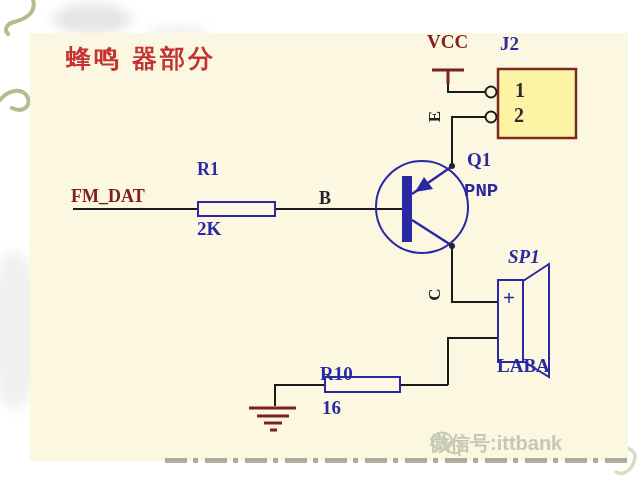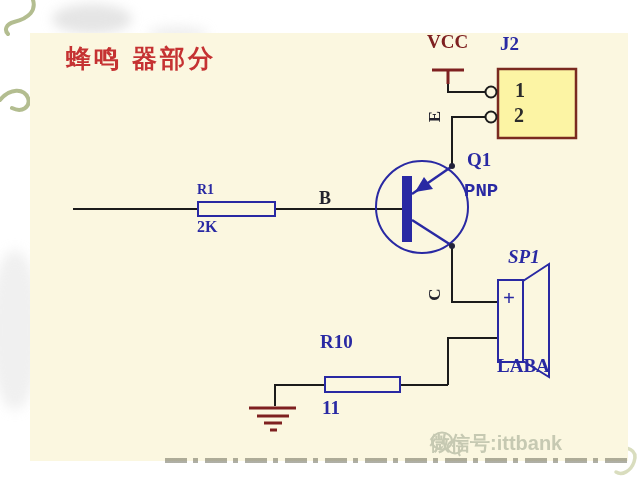--- a/index.html
+++ b/index.html
@@ -94,41 +94,42 @@
     <rect x="325" y="377" width="75" height="15" fill="#fbf7e0" stroke="#2929a3" stroke-width="2"></rect>
 
     <g>
       <polygon points="523,281 549,264 549,377 523,361" fill="#fbf7e0" stroke="#2929a3" stroke-width="2"></polygon>
       <rect x="498" y="280" width="25" height="82" fill="#fbf7e0" stroke="#2929a3" stroke-width="2"></rect>
     </g>
   </svg>
 
   <div class="label title" style="left:66px;top:46px;">蜂鸣 器部分</div>
 
-  <div class="label blue" style="left:197px;top:183px;font-size:14px;">R1</div>
-  <div class="label blue" style="left:197px;top:219px;font-size:16px;text-align:right;">2K</div>
+  <div class="label darkred" style="left:71px;top:187px;">FM_DAT</div>
+  <div class="label blue" style="left:197px;top:160px;font-size:18px;">R1</div>
+  <div class="label blue" style="left:197px;top:219px;font-size:19px;text-align:right;">2K</div>
   <div class="label dark" style="left:319px;top:189px;">B</div>
 
   <div class="label darkred" style="left:427px;top:32px;font-size:19px;">VCC</div>
   <div class="label blue" style="left:500px;top:27px;margin-top:7px;">J2</div>
   <div class="label pin-num" style="left:515px;top:80px;">1</div>
   <div class="label pin-num" style="left:514px;top:105px;">2</div>
 
   <div class="label dark rot" style="left:424px;top:108px;">E</div>
   <div class="label dark rot" style="left:424px;top:286px;">C</div>
 
   <div class="label blue" style="left:467px;top:150px;">Q1</div>
   <div class="label blue" style="left:464px;top:182px;font-family:Liberation Mono, monospace;">PNP</div>
 
   <div class="label blue" style="left:508px;top:247px;font-style:italic;">SP1</div>
   <div class="label blue" style="left:503px;top:288px;font-size:21px;">+</div>
   <div class="label blue" style="left:497px;top:356px;">LABA</div>
 
-  <div class="label blue" style="left:320px;top:332px;">R10</div>
-  <div class="label blue" style="left:322px;top:398px;">11</div>
+  <div class="label blue" style="left:320px;top:364px;">R10</div>
+  <div class="label blue" style="left:322px;top:398px;">16</div>
 
   <div class="dash-strip"></div>
 
   <div class="watermark">
     <svg width="34" height="28" viewBox="0 0 34 28">
       <g fill="none" stroke="#c6c9b2" stroke-width="2">
         <ellipse cx="12" cy="11" rx="10" ry="8.5"></ellipse>
         <path d="M 5,22 L 8,17"></path>
         <ellipse cx="25" cy="17" rx="7.5" ry="6.5"></ellipse>
         <path d="M 30,26 L 28,22"></path>

